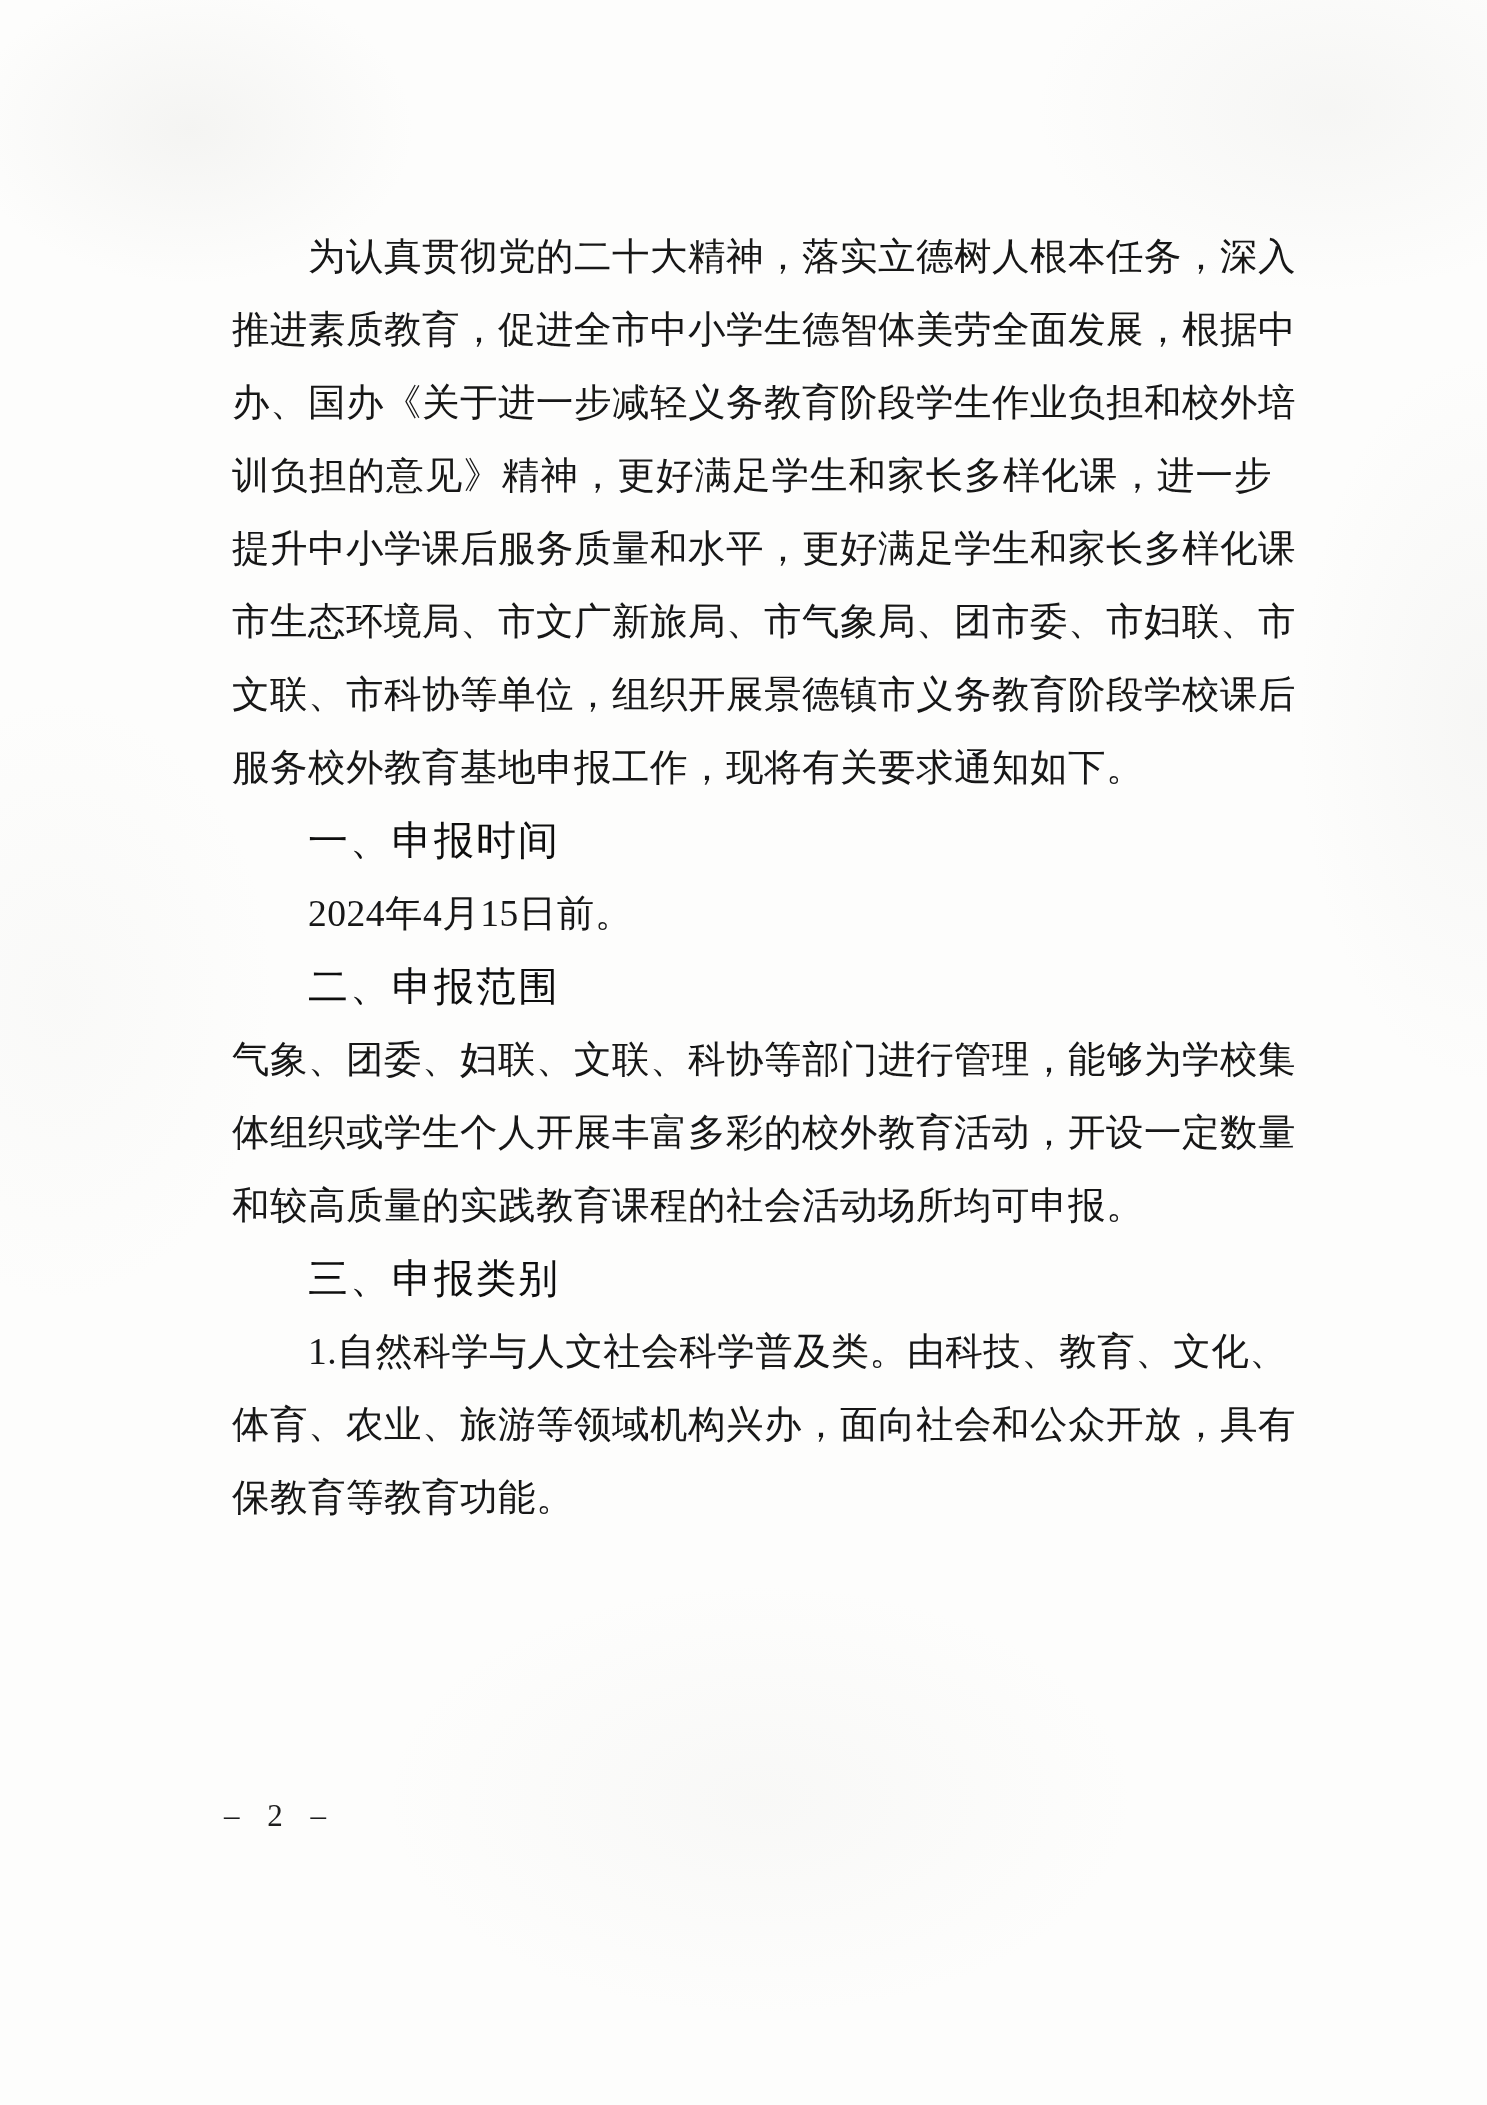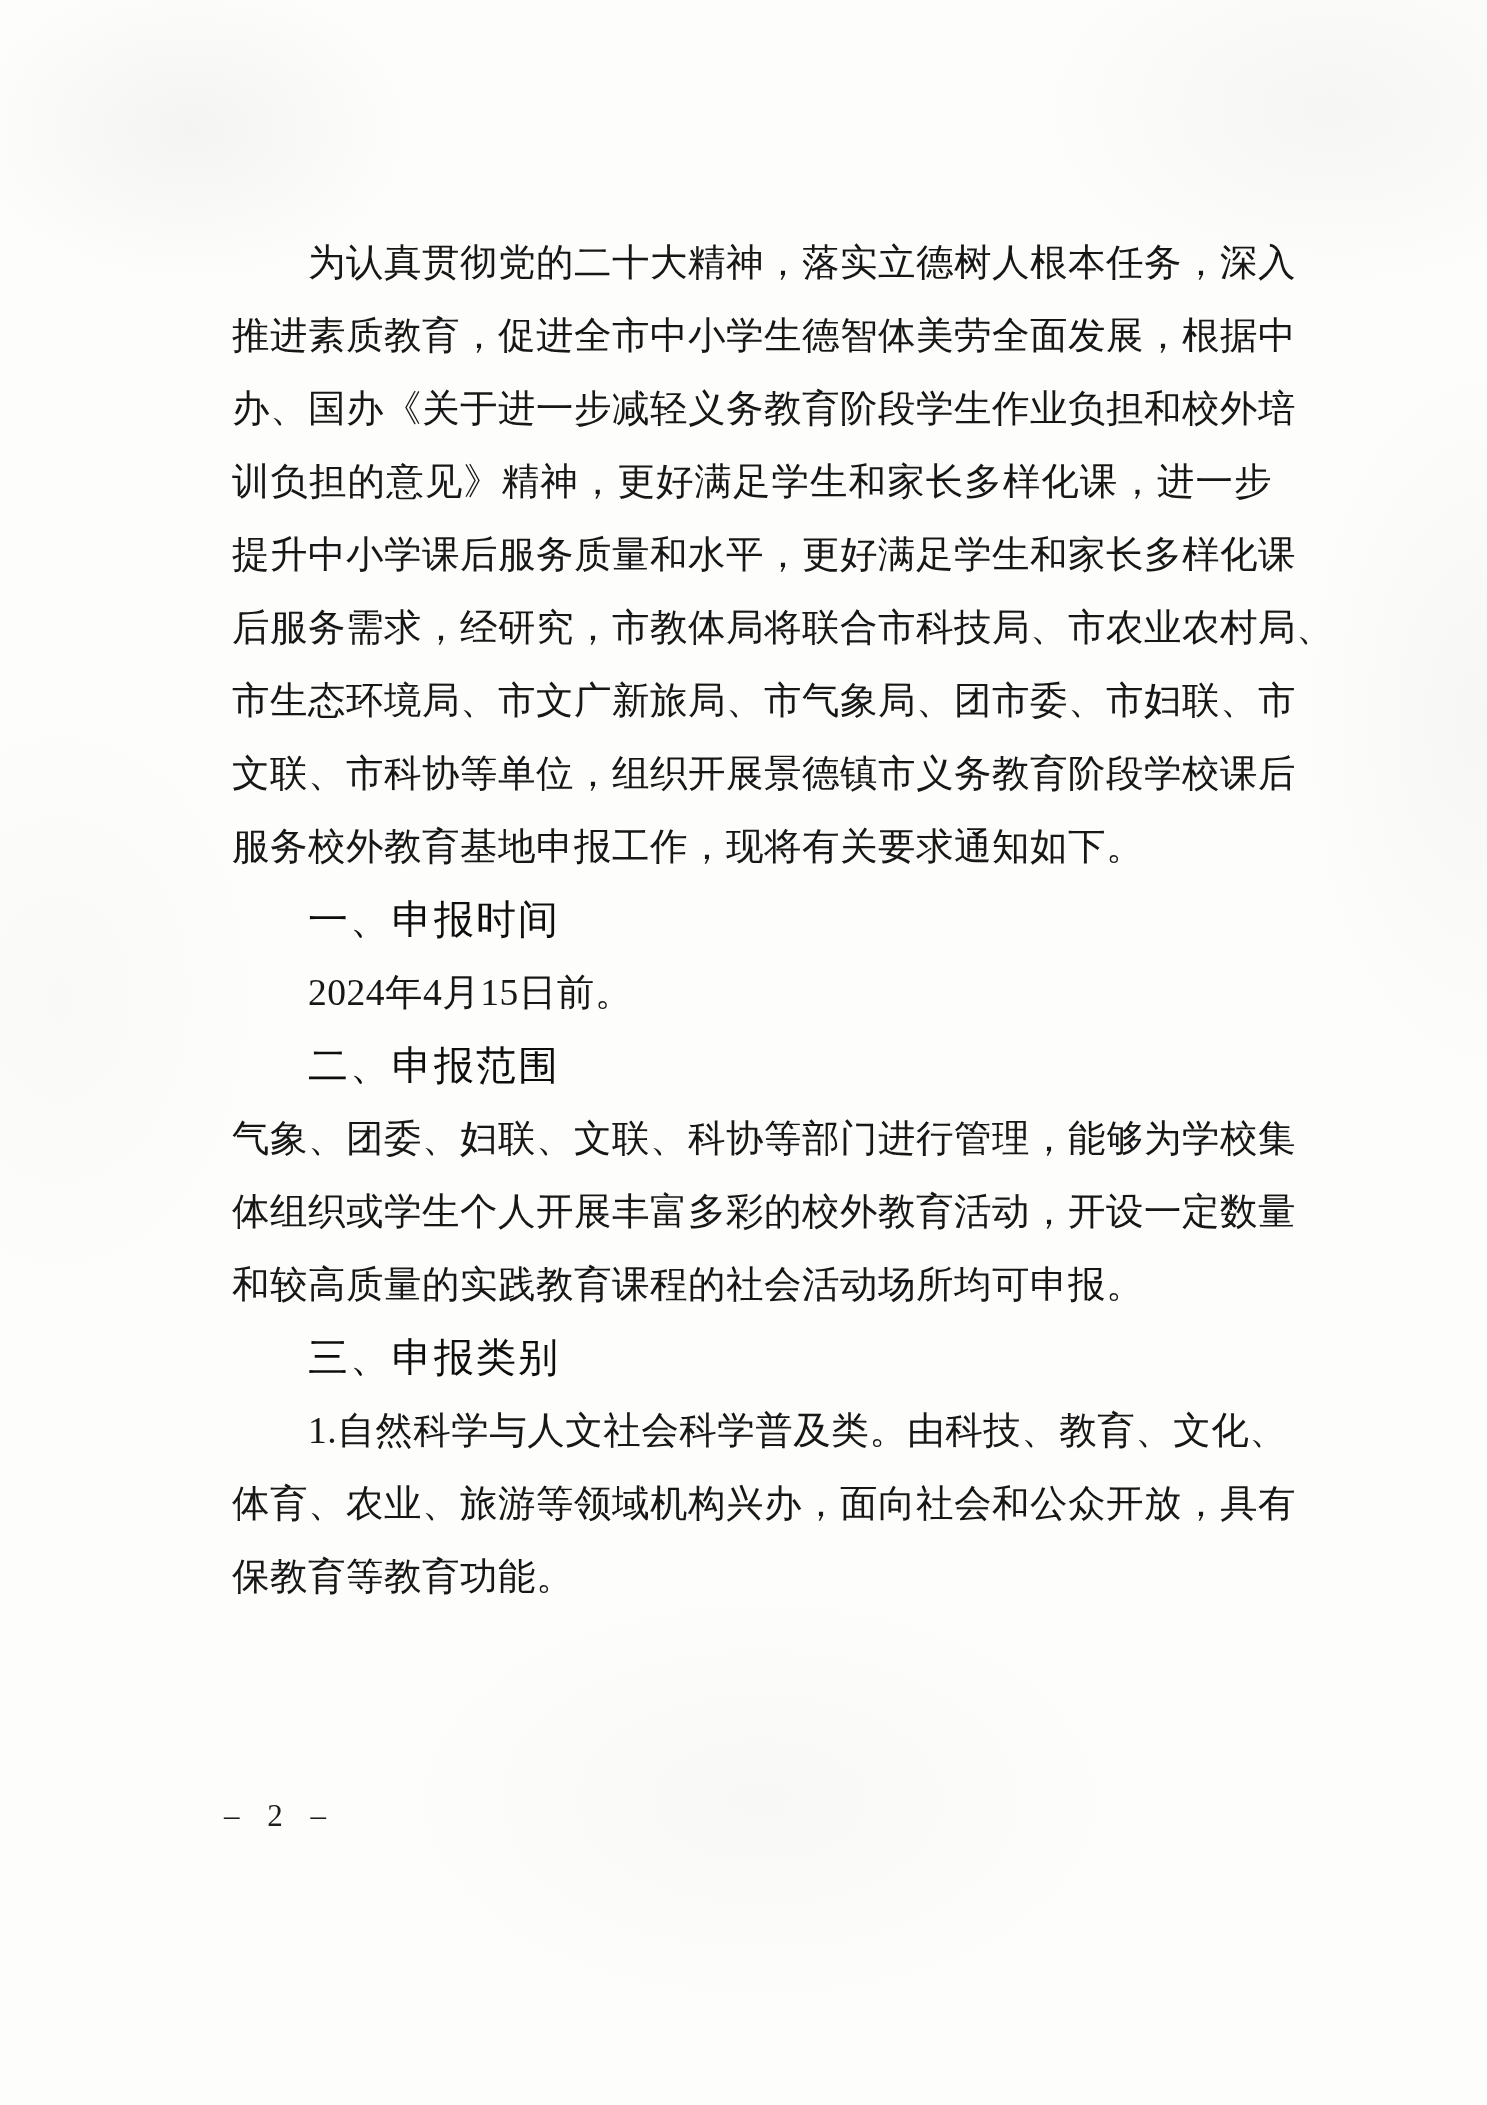--- a/index.html
+++ b/index.html
@@ -19,21 +19,21 @@
       radial-gradient(ellipse 260px 520px at 1480px 720px, rgba(200,200,196,0.12), transparent 70%),
       radial-gradient(ellipse 520px 300px at 760px 1800px, rgba(205,205,200,0.10), transparent 72%),
       radial-gradient(ellipse 300px 420px at 60px 1000px, rgba(205,205,200,0.08), transparent 72%);
     overflow: hidden;
     color: #171717;
     font-family: "Liberation Serif", "DejaVu Serif", serif;
   }
   .textblock {
     position: absolute;
     left: 232px;
-    top: 226px;
+    top: 220px;
     width: 1040px;
   }
   .line {
     margin: 0;
     height: 73px;
     line-height: 73px;
     font-size: 37.5px;
     letter-spacing: 0.5px;
     white-space: nowrap;
     overflow: visible;
@@ -69,21 +69,20 @@
 
 <div class="page">
 
   <div class="textblock">
 
     <p class="line just indent">为认真贯彻党的二十大精神，落实立德树人根本任务，深入</p>
     <p class="line just">推进素质教育，促进全市中小学生德智体美劳全面发展，根据中</p>
     <p class="line just">办、国办《关于进一步减轻义务教育阶段学生作业负担和校外培</p>
     <p class="line just">训负担的意见》精神，更好满足学生和家长多样化课，进一步</p>
     <p class="line just">提升中小学课后服务质量和水平，更好满足学生和家长多样化课</p>
-    <p class="line just">后服务需求，经研究，市教体局将联合市科技局、市农业农村局、</p>
     <p class="line just">市生态环境局、市文广新旅局、市气象局、团市委、市妇联、市</p>
     <p class="line just">文联、市科协等单位，组织开展景德镇市义务教育阶段学校课后</p>
     <p class="line">服务校外教育基地申报工作，现将有关要求通知如下。</p>
 
     <p class="line heading indent">一、申报时间</p>
     <p class="line indent">2024年4月15日前。</p>
 
     <p class="line heading indent">二、申报范围</p>
     <p class="line just">气象、团委、妇联、文联、科协等部门进行管理，能够为学校集</p>
     <p class="line just">体组织或学生个人开展丰富多彩的校外教育活动，开设一定数量</p>

